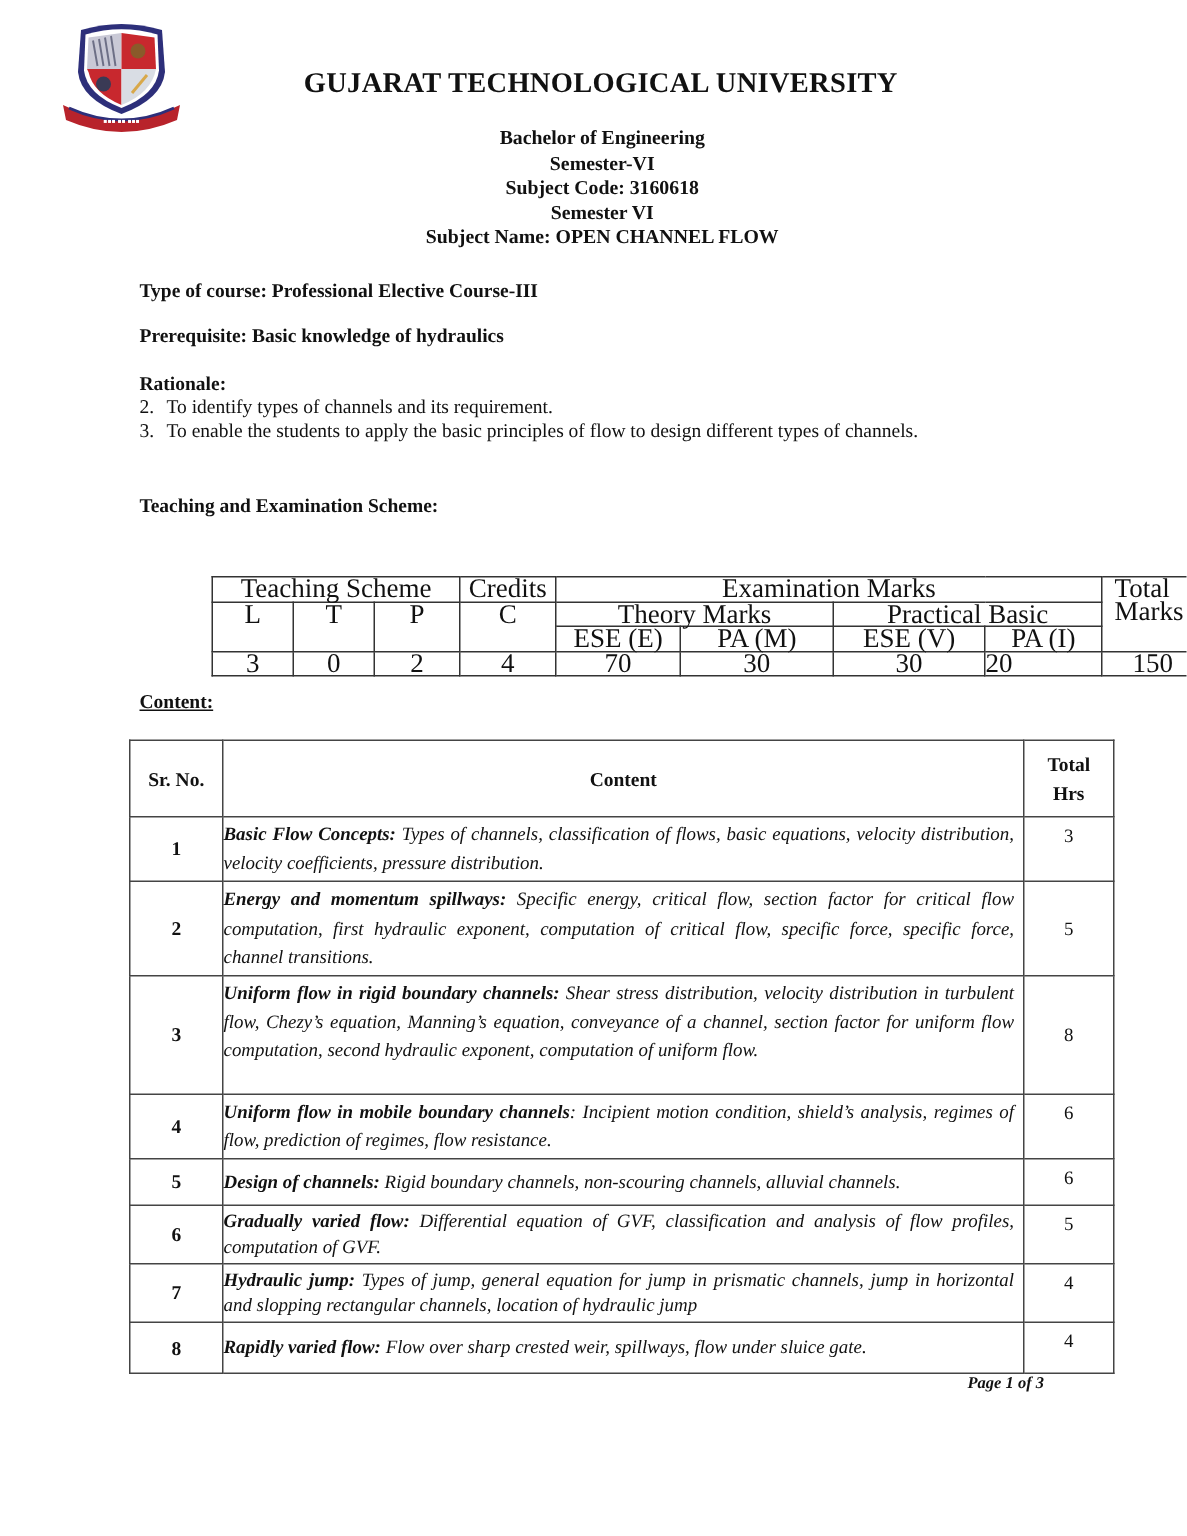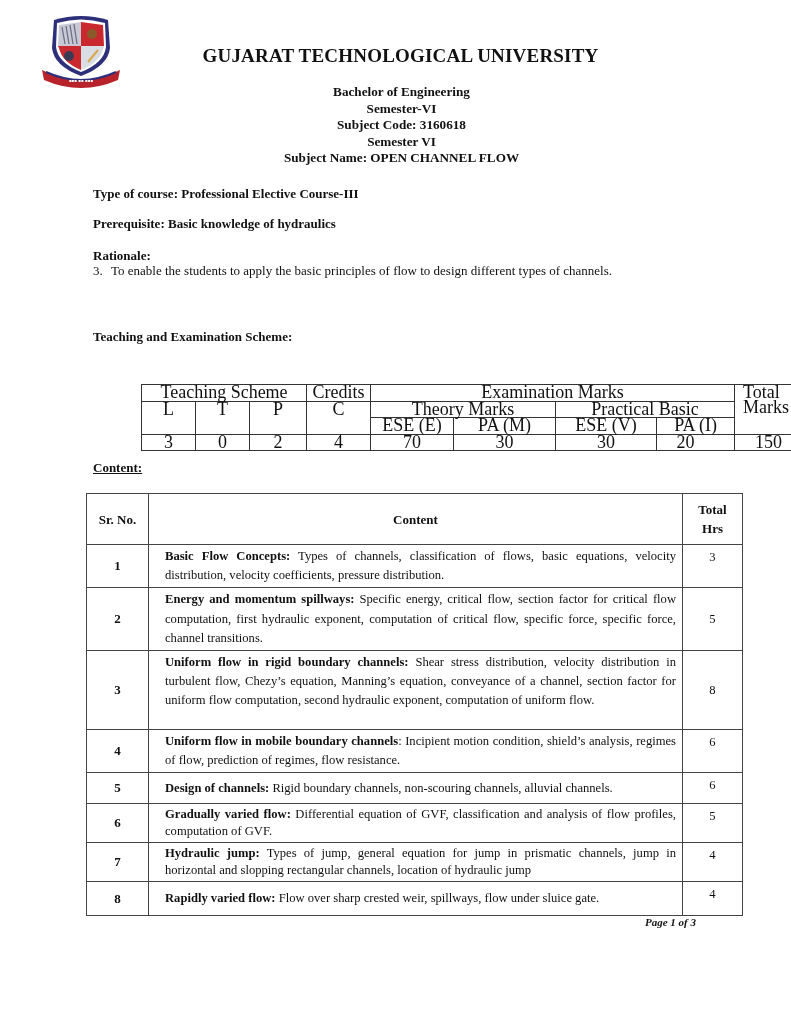--- a/index.html
+++ b/index.html
@@ -19,21 +19,21 @@
 
   table { border-collapse: collapse; }
   .scheme { position: absolute; left: 93px; top: 384px; width: 661px; font-size: 18px; table-layout: fixed; margin-left: 48px; }
   .scheme td { border: 1.2px solid #333; text-align: center; padding: 0; height: 15.5px; line-height: 15px; }
   .scheme td.tm { text-align: left; padding-left: 8px; vertical-align: top; }
 
   .content { position: absolute; left: 86px; top: 493px; width: 656px; font-size: 12.6px; table-layout: fixed; }
   .content td, .content th { border: 1.2px solid #444; padding: 0; }
   .content th { font-weight: bold; text-align: center; height: 50px; font-size: 13px; line-height: 19px; }
   .content td.sr { text-align: center; font-weight: bold; vertical-align: middle; font-size: 13px; }
-  .content td.txt { padding: 2px 6px 2px 16px; line-height: 19.2px; vertical-align: top; text-align: justify; }
+  .content td.txt { padding: 2px 6px 2px 0; line-height: 19.2px; vertical-align: top; text-align: justify; font-style: italic; }
   .content td.hrs { text-align: center; vertical-align: top; padding-top: 3px; line-height: 18px; }
   .content td.txt .topic { font-weight: bold; }
 
   .footer { left: 645px; top: 916px; font-size: 11px; font-weight: bold; font-style: italic; white-space: nowrap; }
 </style>
 </head>
 <body>
 
 <div class="abs logo">
   <svg width="86" height="74" viewBox="0 0 86 74">
@@ -61,20 +61,21 @@
   <div>Subject Code: 3160618</div>
   <div>Semester VI</div>
   <div>Subject Name: OPEN CHANNEL FLOW</div>
 </div>
 
 <div class="abs line b" style="top:186px;">Type of course: Professional Elective Course-III</div>
 <div class="abs line b" style="top:216px;">Prerequisite: Basic knowledge of hydraulics</div>
 <div class="abs line b" style="top:248px;">Rationale:</div>
 
 <div class="abs ration-list">
+  <div><span class="num">2.</span> <span>To identify types of channels and its requirement.</span></div>
   <div><span class="num">3.</span> <span>To enable the students to apply the basic principles of flow to design different types of channels.</span></div>
 </div>
 
 <div class="abs line b" style="top:329px;">Teaching and Examination Scheme:</div>
 
 <table class="scheme">
   <colgroup>
     <col style="width:54px">
       <col style="width:54px">
       <col style="width:57px">
@@ -107,21 +108,21 @@
     <td>PA (I)</td>
   </tr>
   <tr>
     <td>3</td>
     <td>0</td>
     <td>2</td>
     <td>4</td>
     <td>70</td>
     <td>30</td>
     <td>30</td>
-    <td style="text-align:center;padding-right:20px">20</td>
+    <td style="text-align:left;padding-right:20px">20</td>
     <td>150</td>
   </tr>
 </tbody>
   </table>
 
 <div class="abs line b" style="top:460px;text-decoration:underline;">Content:</div>
 
 <table class="content">
   <colgroup>
     <col style="width:62px">

